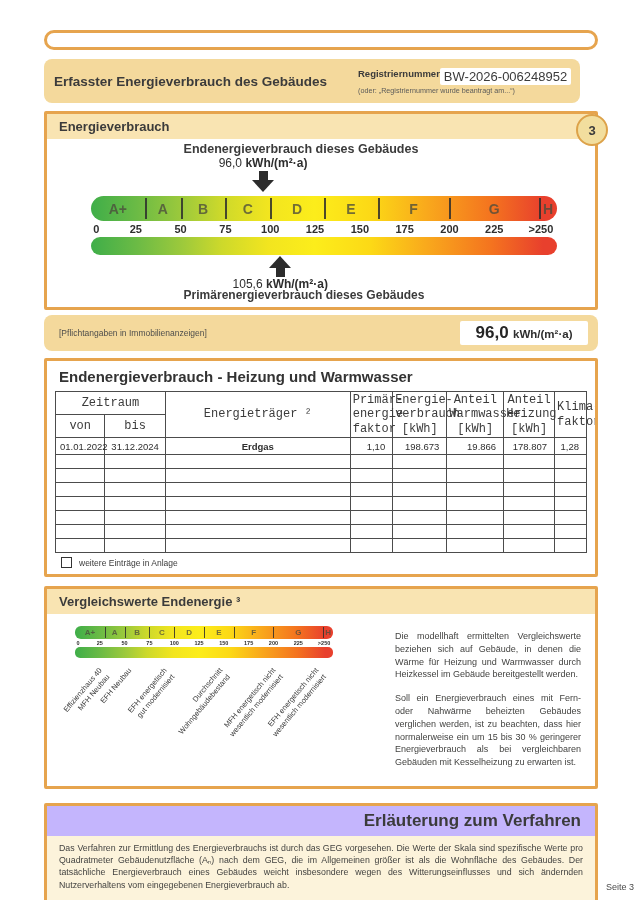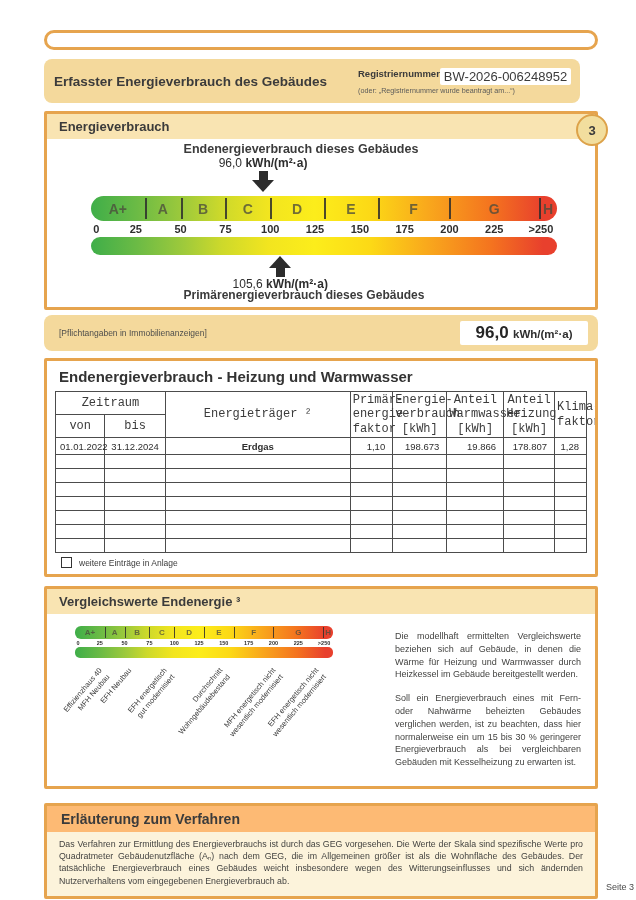--- a/index.html
+++ b/index.html
@@ -106,21 +106,21 @@
   .small .cont-bar{height:11px;border-radius:5px;}
   .cmp-labels{position:relative;width:258px;height:116px;margin-top:4px;}
   .cmp-mark{position:absolute;top:4px;width:0;height:0;}
   .cmp-text{position:absolute;right:0;top:0;transform:rotate(-50deg);transform-origin:100% 0;
             text-align:right;font-size:7.5px;line-height:1.3;white-space:nowrap;color:#3a3a3a;}
   .cmp-right{flex:1;padding:16px 14px 6px 4px;}
   .cmp-right p{font-size:9px;line-height:1.42;text-align:justify;margin:0 0 11px;color:#434341;}
 
   
   .expl-box{margin-top:14px;background:#FCF3DB;}
-  .expl-box .box-strip{background:#fdba74;font-size:14px;padding:5px 14px;}
+  .expl-box .box-strip{background:#c4b5fd;font-size:17px;padding:5px 14px;text-align:right;}
   .expl-text{font-size:8.8px;line-height:1.4;text-align:justify;color:#434341;
              margin:0;padding:6px 12px 9px;}
   .page-footer{position:absolute;bottom:8px;right:2px;font-size:9px;color:#4a4a4a;}
 </style>
 </head>
 <body>
 
 <div class="page">
 
   <div class="title-box">

